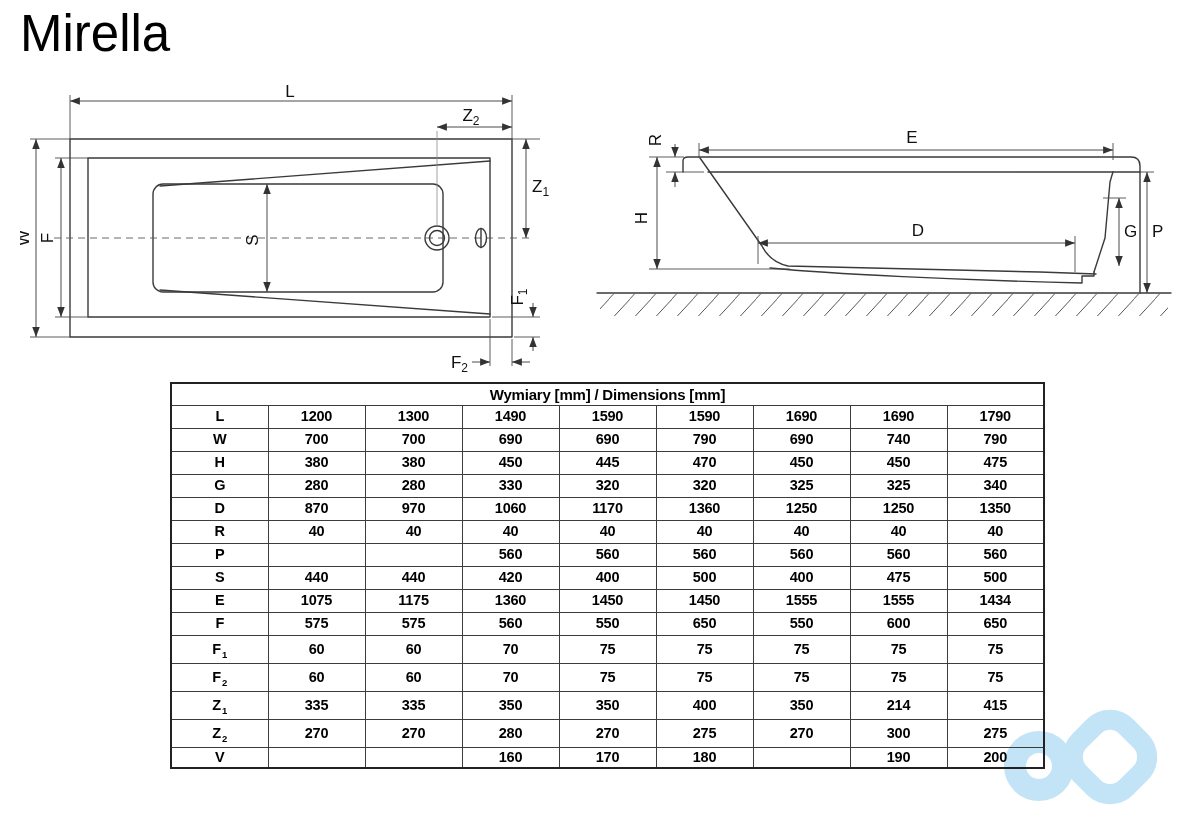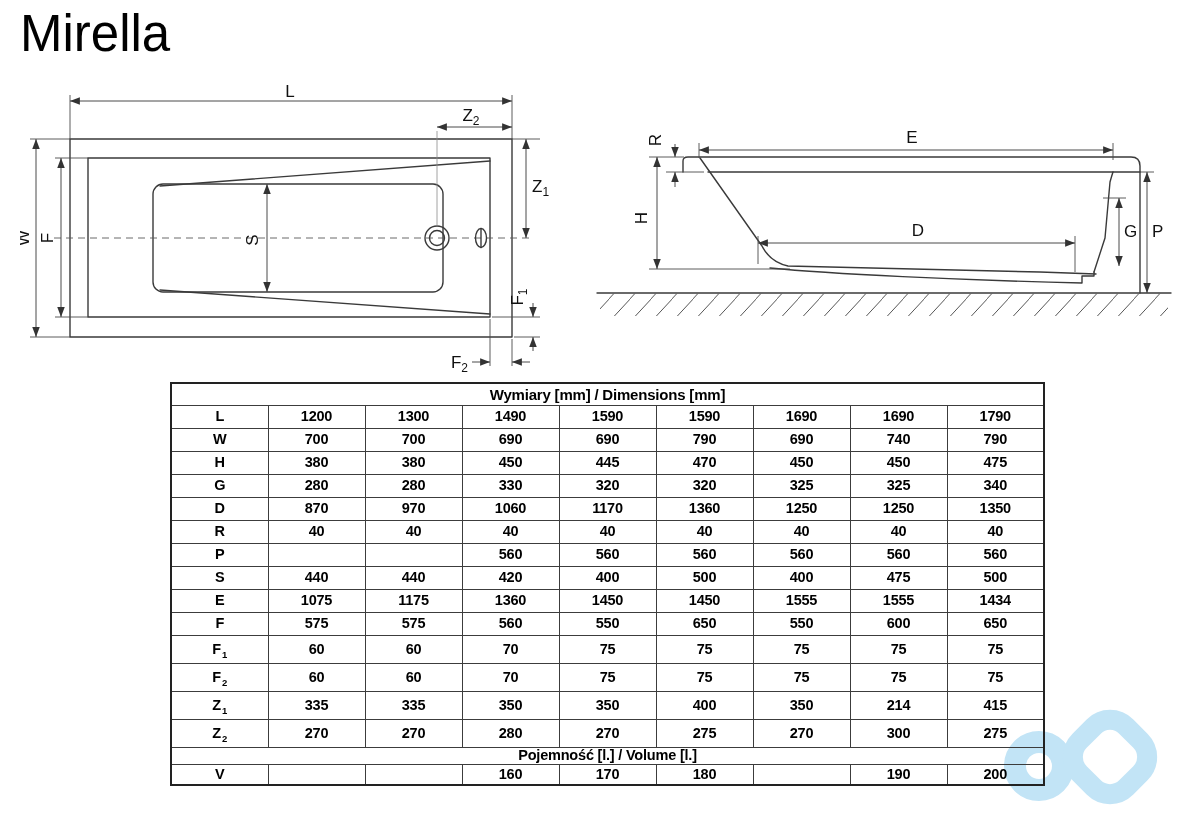--- a/index.html
+++ b/index.html
@@ -322,23 +322,20 @@
             <td>270</td>
             <td>280</td>
             <td>270</td>
             <td>275</td>
             <td>270</td>
             <td>300</td>
             <td>275</td>
           </tr>
         </tbody>
       <tbody>
-        <tr class="spanrow volrow-hdr">
-          <td colspan="9">Pojemność [l.] / Volume [l.]</td>
-        </tr>
         <tr id="vol-row" class="vrow">
           <td>V</td>
         <td></td>
             <td></td>
             <td>160</td>
             <td>170</td>
             <td>180</td>
             <td></td>
             <td>190</td>
             <td>200</td>

